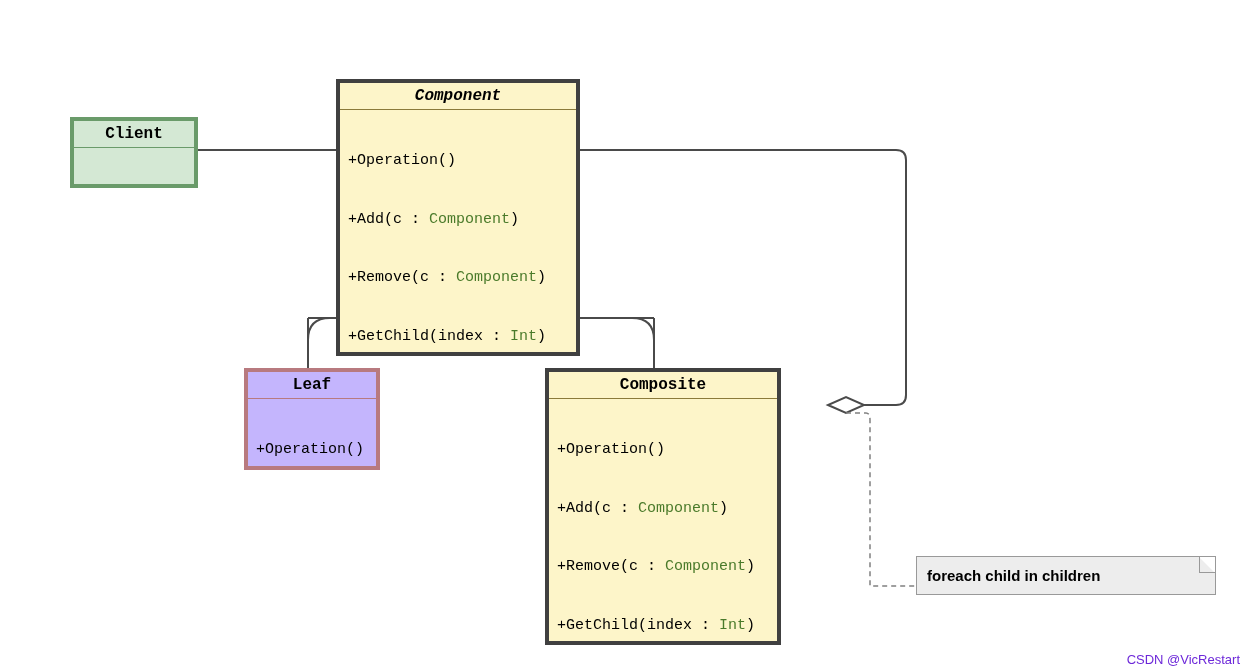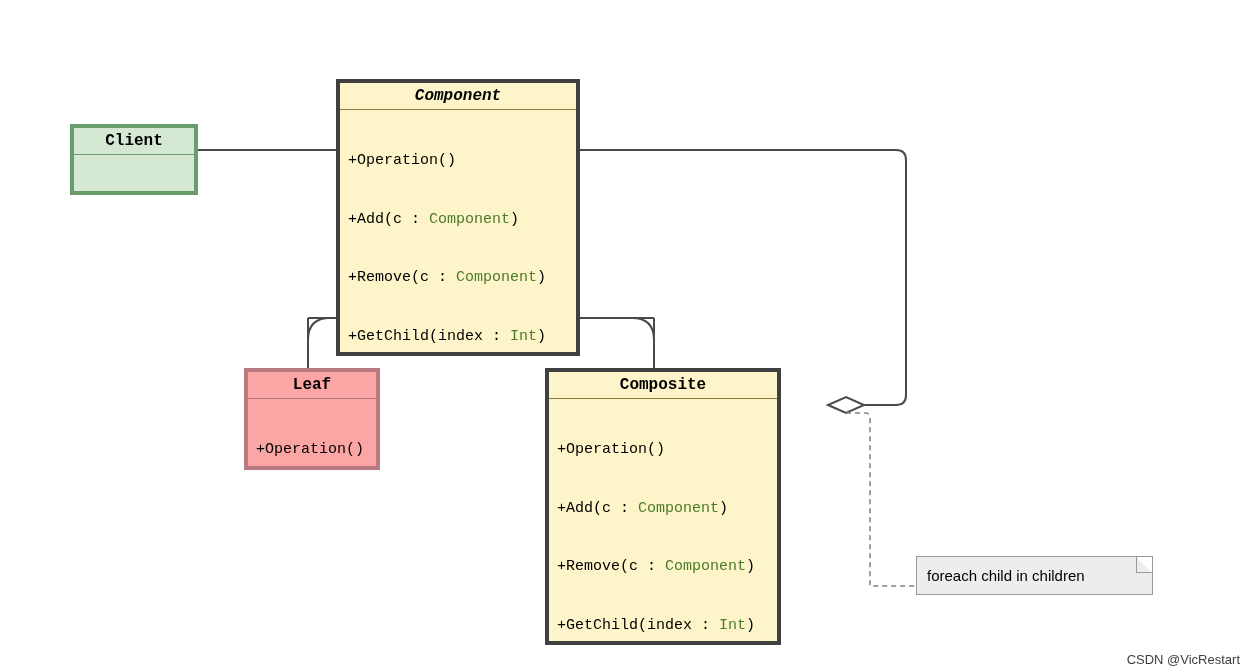--- a/index.html
+++ b/index.html
@@ -16,21 +16,21 @@
     border: 4px solid #404040;
     background: #fdf5c9;
     box-sizing: border-box;
     font-family: Liberation Mono, monospace;
   }
   .uml-box.green {
     background: #d4e8d4;
     border-color: #6a9b6a;
   }
   .uml-box.pink {
-    background: #fca5a5;
+    background: #c4b5fd;
     border-color: #b87a7f;
   }
   .uml-title {
     text-align: center;
     font-weight: bold;
     padding: 4px 8px;
     border-bottom: 1px solid #8b7a3a;
     font-size: 16px;
   }
   .uml-title.italic { font-style: italic; }
@@ -70,21 +70,21 @@
   svg.connectors {
     position: absolute;
     top: 0; left: 0;
     width: 1250px; height: 672px;
     pointer-events: none;
   }
   .watermark {
     position: absolute;
     right: 10px;
     bottom: 5px;
-    color: #404040;
+    color: #6d28d9;
     font-size: 13px;
   }
 </style>
 </head>
 <body>
 
 <svg class="connectors">
 
   <line x1="198" y1="150" x2="336" y2="150" stroke="#4a4a4a" stroke-width="2"></line>
 
@@ -100,21 +100,21 @@
   <path d="M 632 318 Q 654 318 654 340" fill="none" stroke="#4a4a4a" stroke-width="2"></path>
 
   <line x1="654" y1="318" x2="654" y2="368" stroke="#4a4a4a" stroke-width="2"></line>
 
   <polygon points="828,405 846,413 864,405 846,397" fill="#ffffff" stroke="#4a4a4a" stroke-width="2"></polygon>
   <path d="M 864 405 L 896 405 Q 906 405 906 395 L 906 160 Q 906 150 896 150 L 580 150" fill="none" stroke="#4a4a4a" stroke-width="2"></path>
 
   <path d="M 846 413 L 866 413 Q 870 413 870 420 L 870 586 L 916 586" fill="none" stroke="#808080" stroke-width="1.5" stroke-dasharray="5,4"></path>
 </svg>
 
-<div class="uml-box green" style="left:70px; top:117px; width:128px;margin-top:7px;">
+<div class="uml-box green" style="left:70px; top:117px; width:128px;">
   <div class="uml-title">Client</div>
   <div class="uml-body" style="height:28px;"></div>
 </div>
 
 <div class="uml-box" style="left:336px; top:79px; width:244px;">
   <div class="uml-title italic">Component</div>
   <div class="uml-body">
     <div class="op">+Operation()</div>
     <div class="op"><span>+Add(c : </span><span class="type">Component</span><span>)</span></div>
     <div class="op"><span>+Remove(c : </span><span class="type">Component</span><span>)</span></div>
@@ -132,19 +132,19 @@
 <div class="uml-box" style="left:545px; top:368px; width:236px;">
   <div class="uml-title">Composite</div>
   <div class="uml-body">
     <div class="op">+Operation()</div>
     <div class="op"><span>+Add(c : </span><span class="type">Component</span><span>)</span></div>
     <div class="op"><span>+Remove(c : </span><span class="type">Component</span><span>)</span></div>
     <div class="op"><span>+GetChild(index : </span><span class="type">Int</span><span>)</span></div>
   </div>
 </div>
 
-<div class="note" style="left:916px; top:556px; width:237px;">
+<div class="note" style="left:916px; top:556px; width:300px;font-weight:bold;">
   <div class="fold"></div>
   <div class="fold-line"></div>
   <div>foreach child in children</div>
 </div>
 
 <div class="watermark">CSDN @VicRestart</div>
 
 </body></html>

